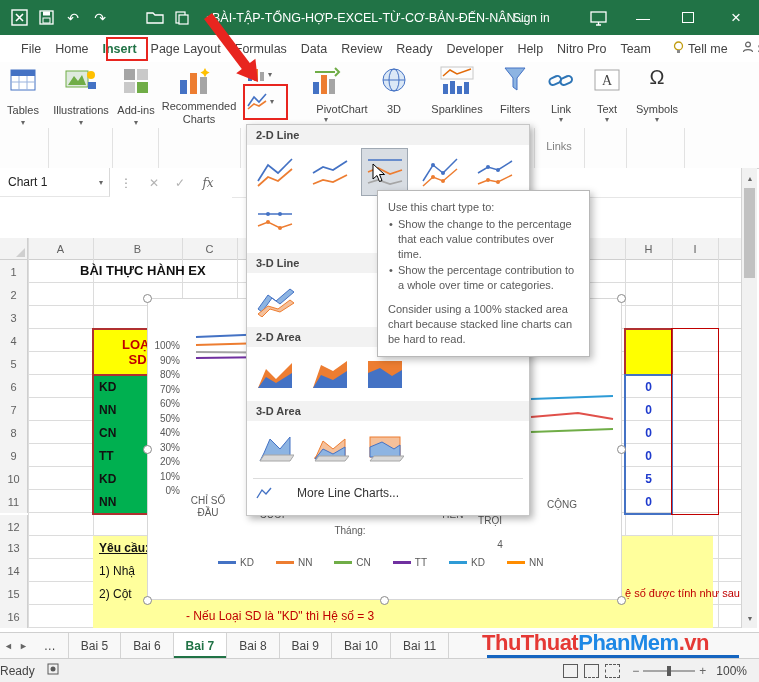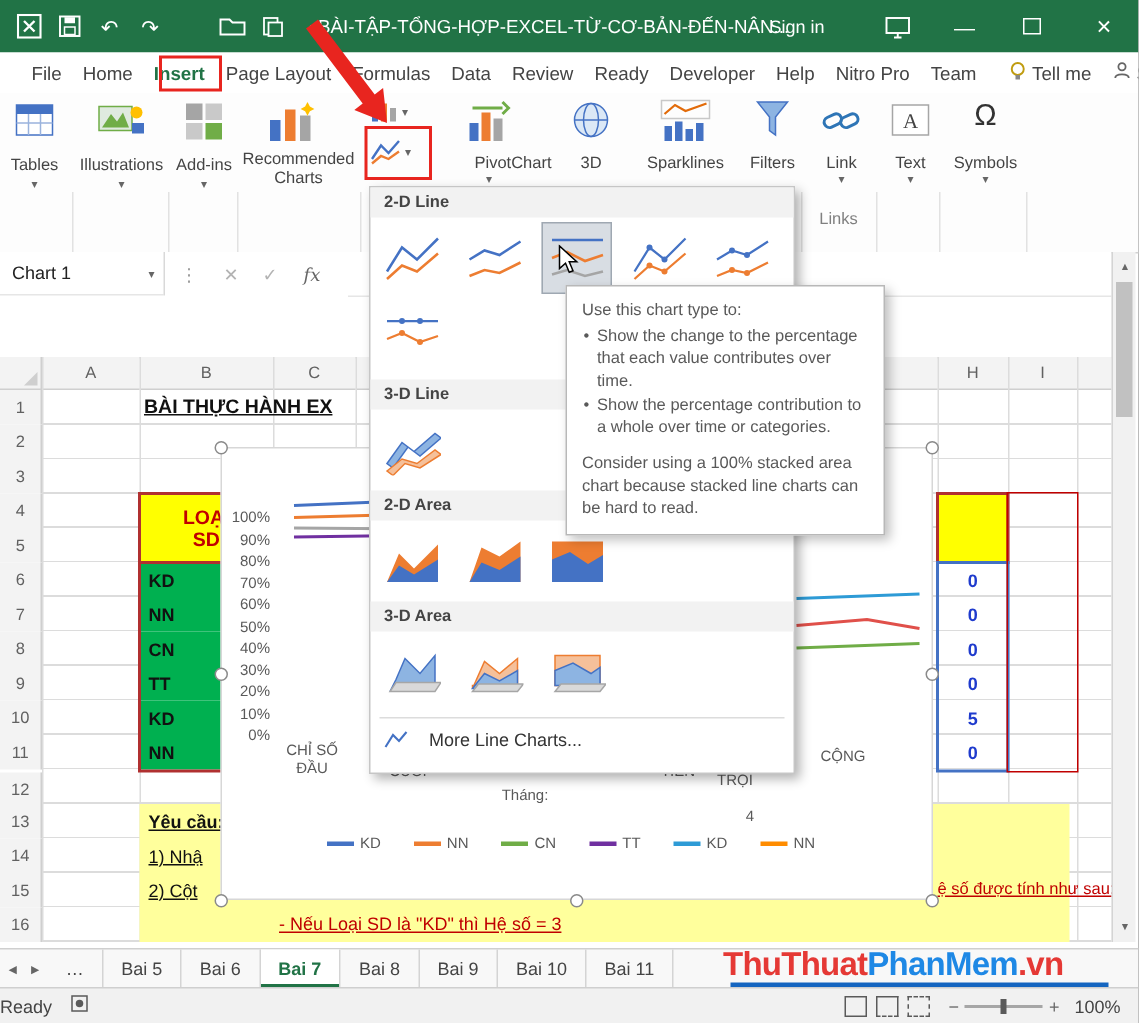--- a/index.html
+++ b/index.html
@@ -33,37 +33,37 @@
   .corner:after{content:"";position:absolute;right:2px;bottom:2px;border-left:9px solid transparent;border-bottom:9px solid #cfcfcf;}
   .colhead{position:absolute;top:238px;height:22px;background:#f3f3f3;border-bottom:1px solid #cfcfcf;box-sizing:border-box;display:flex;align-items:center;justify-content:center;font-size:11px;color:#616161;}
   .rowhead{position:absolute;left:0;width:28px;height:23px;background:#f3f3f3;border-right:1px solid #cfcfcf;box-sizing:border-box;display:flex;align-items:center;justify-content:center;font-size:11px;color:#616161;}
   .rowsbg{position:absolute;left:28px;top:260px;width:713px;height:368px;background-image:repeating-linear-gradient(to bottom,transparent 0 22px,#dcdcdc 22px 23px);}
   .vline{position:absolute;top:238px;height:390px;width:1px;background:#dcdcdc;}
   .cellY{background:#ffff00;}
   .cellG{position:absolute;left:93px;width:89px;height:23px;background:#00b050;color:#111;font-weight:bold;font-size:12px;display:flex;align-items:center;padding-left:6px;box-sizing:border-box;}
   .hval{position:absolute;left:625px;width:47px;height:23px;display:flex;align-items:center;justify-content:center;color:#1f3bcd;font-weight:bold;font-size:12px;}
   .rangeb{position:absolute;box-sizing:border-box;z-index:6;pointer-events:none;}
   .noteband{position:absolute;left:93px;top:536px;width:620px;height:92px;background:#ffff9c;z-index:3;}
-  .ntext{position:absolute;font-size:12px;color:#111;white-space:nowrap;z-index:4;text-decoration:underline;}
+  .ntext{position:absolute;font-size:12px;color:#111;white-space:nowrap;z-index:4;}
   
   .chart{position:absolute;left:147px;top:298px;width:475px;height:302px;background:#fff;border:1px solid #d7d7d7;box-sizing:border-box;z-index:10;}
   .handle{position:absolute;width:7px;height:7px;border-radius:50%;background:#fff;border:1px solid #8a8a8a;z-index:12;}
   .ytick{height:14.5px;font-size:10px;color:#595959;text-align:right;width:30px;line-height:14.5px;}
   .axlab{position:absolute;font-size:10px;color:#595959;text-align:center;line-height:12px;}
   .legend{position:absolute;left:70px;top:258px;display:flex;gap:22px;align-items:center;}
   .litem{display:flex;align-items:center;gap:4px;font-size:10px;color:#595959;}
   .ldash{width:18px;height:3px;display:inline-block;}
   
   .menu{position:absolute;left:246px;top:124px;width:284px;height:392px;background:#fff;border:1px solid #c6c6c6;box-shadow:3px 3px 7px rgba(0,0,0,.3);z-index:50;box-sizing:border-box;}
   .mhead{height:20px;background:#f2f2f2;font-size:11px;font-weight:bold;color:#444;display:flex;align-items:center;padding-left:9px;}
   .trow{display:flex;padding:3px 4px;gap:8px;}
   .tile{width:47px;height:48px;border:1px solid transparent;display:flex;align-items:center;justify-content:center;box-sizing:border-box;}
   .tile.hl{background:#d8dde3;border-color:#9fa8b2;}
   .msep{height:1px;background:#dcdcdc;margin:3px 6px;}
-  .mitem{display:flex;align-items:center;gap:14px;height:22px;padding-left:9px;font-size:12px;color:#333;text-align:right;}
+  .mitem{display:flex;align-items:center;gap:25px;height:22px;padding-left:9px;font-size:12px;color:#333;text-align:right;}
   
   .tip{position:absolute;left:377px;top:190px;width:213px;background:#fff;border:1px solid #b8b8b8;box-shadow:3px 3px 7px rgba(0,0,0,.25);z-index:60;padding:9px 10px;box-sizing:border-box;font-size:11px;color:#595959;line-height:1.35;}
   .tip .ttitle{font-size:12px;font-weight:bold;color:#262626;margin-bottom:6px;}
   .bul{padding-left:10px;position:relative;margin-top:2px;}
   .bul:before{content:"•";position:absolute;left:1px;}
   .tipnote{margin-top:9px;}
   
   .redbox{position:absolute;border:2px solid #e8251f;box-sizing:border-box;z-index:70;pointer-events:none;}
   
   .vsb{position:absolute;left:741px;top:168px;width:16px;height:460px;background:#f1f1f1;border-left:1px solid #d4d4d4;box-sizing:border-box;z-index:8;}
@@ -346,21 +346,21 @@
     <div class="vline" style="left:93px"></div>
   <div class="vline" style="left:182px"></div>
     <div class="vline" style="left:237px"></div>
   <div class="vline" style="left:300px"></div>
     <div class="vline" style="left:390px"></div>
   <div class="vline" style="left:480px"></div>
     <div class="vline" style="left:625px"></div>
   <div class="vline" style="left:672px"></div>
     <div class="vline" style="left:718px"></div>
 
-  <div class="abs" style="left:96px;top:263px;font-size:13px;font-weight:bold;text-decoration:underline;color:#111;white-space:nowrap;z-index:4">BÀI THỰC HÀNH EX</div>
+  <div class="abs" style="left:80px;top:263px;font-size:13px;font-weight:bold;color:#111;white-space:nowrap;z-index:4">BÀI THỰC HÀNH EX</div>
 
   <div class="abs cellY" style="left:93px;top:329px;width:89px;height:46px;display:flex;align-items:center;justify-content:center;text-align:center;color:#c00000;font-weight:bold;font-size:13px;z-index:4">
     <span style="width:46px">LOẠI SD</span>
   </div>
   <div class="rangeb" style="left:92px;top:328px;width:91px;height:48px;border:2px solid #b03030"></div>
 
   <div class="cellG" style="top:375px">KD</div>
   <div class="cellG" style="top:398px">NN</div>
   <div class="cellG" style="top:421px">CN</div>
   <div class="cellG" style="top:444px">TT</div>

